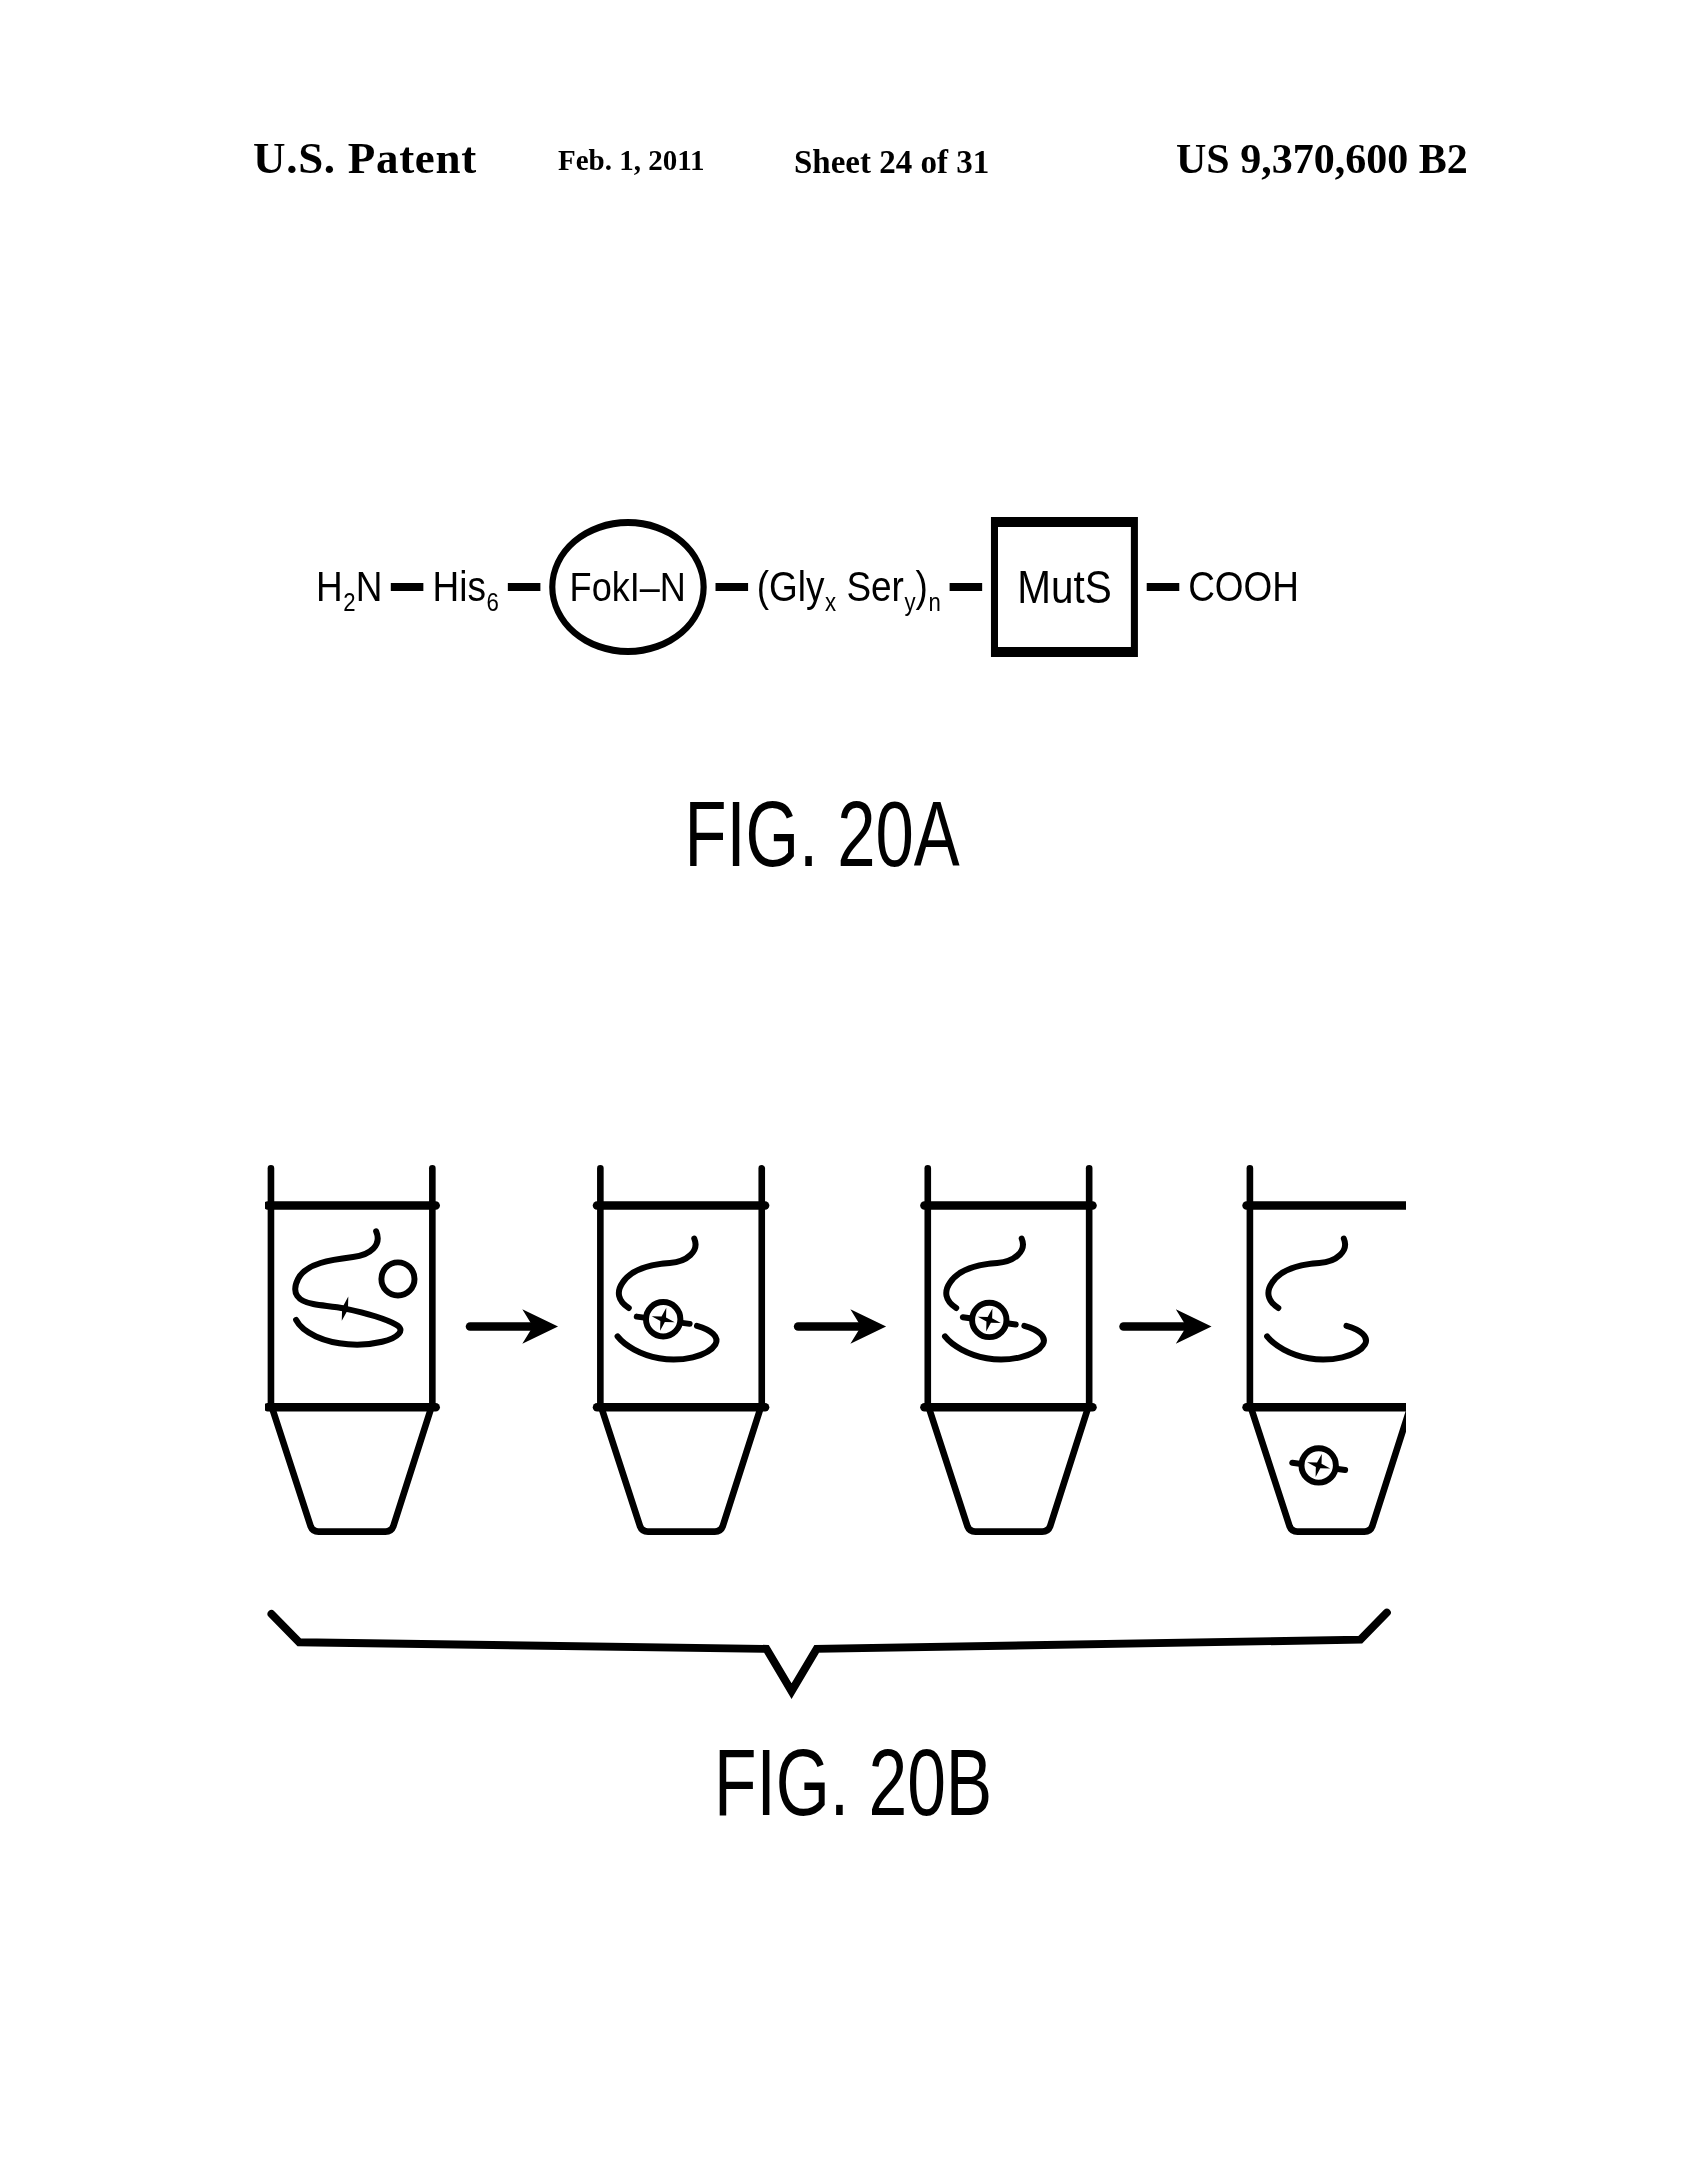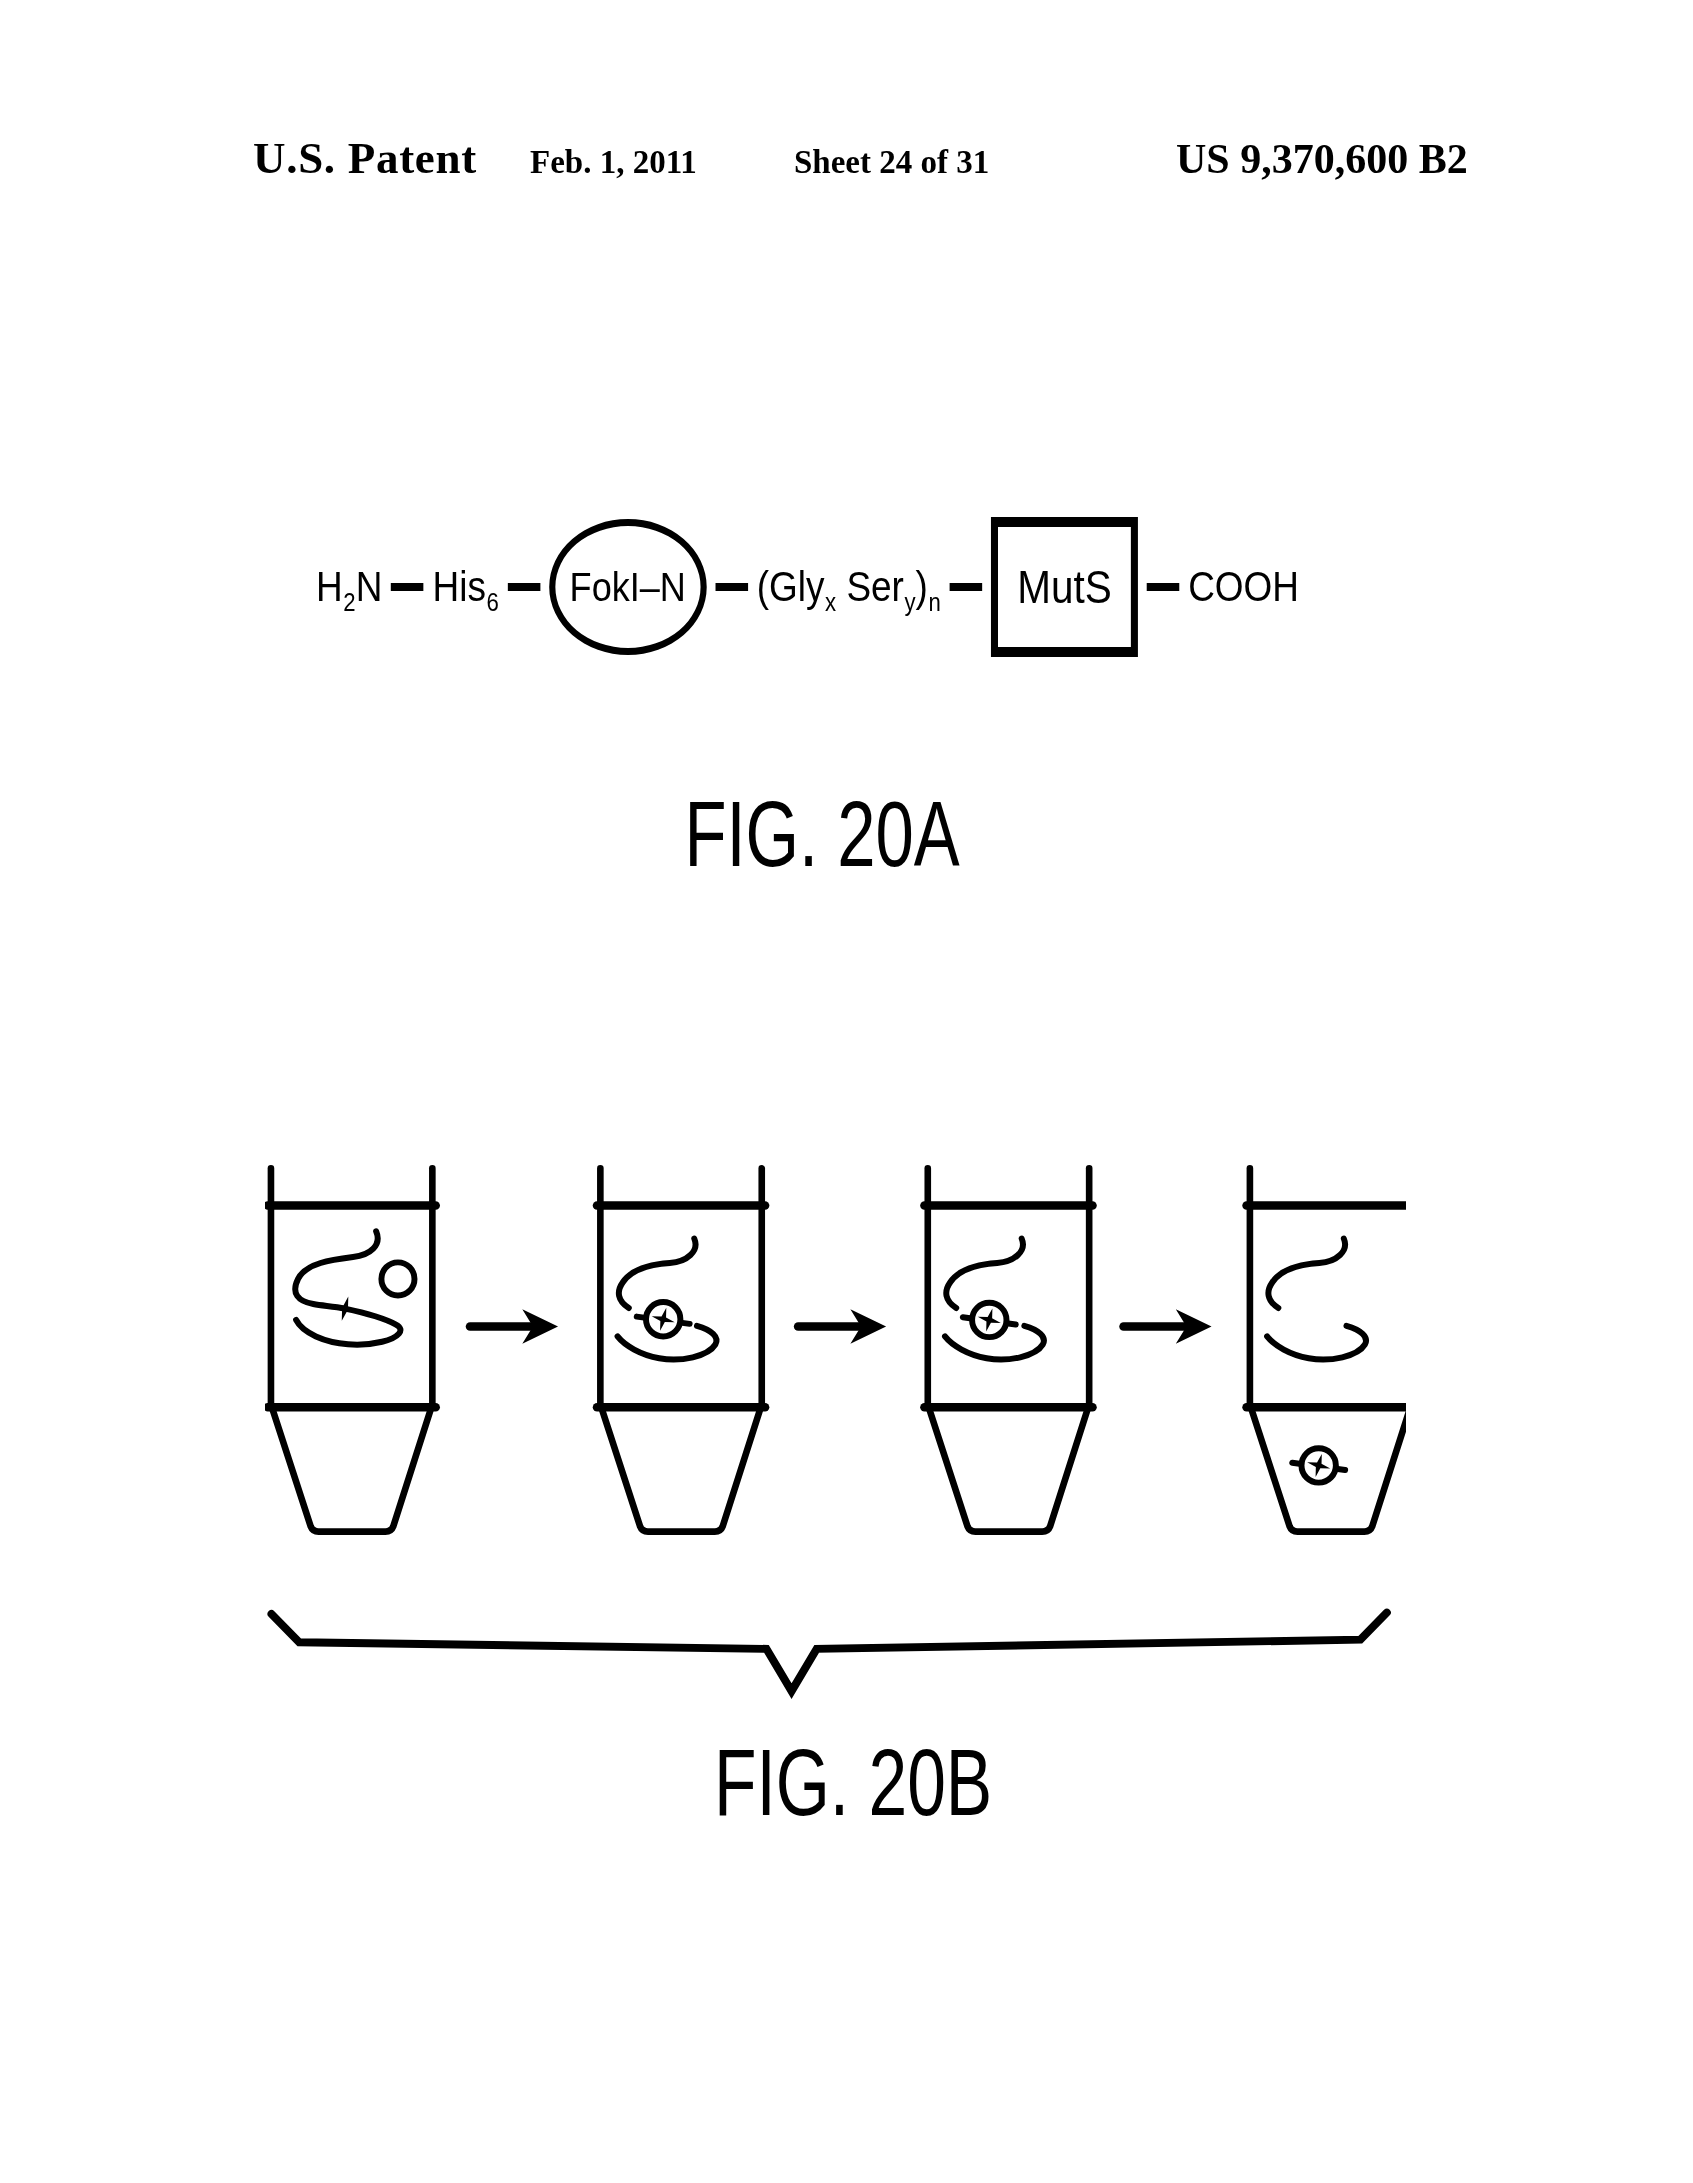--- a/index.html
+++ b/index.html
@@ -6,21 +6,21 @@
   body{
     position:relative;
     width:1694px;height:2183px;
     font-family:"Liberation Serif", serif;
     color:#000;
     overflow:hidden;
   }
   
   .hdr{position:absolute;white-space:nowrap;font-weight:bold;}
   .hdr-title{left:217px;top:132px;font-size:45px;letter-spacing:0.7px;margin-left:36px;}
-  .hdr-date{left:530px;top:144px;font-size:33px;}
+  .hdr-date{left:558px;top:144px;font-size:29px;}
   .hdr-sheet{left:794px;top:144px;font-size:33px;}
   .hdr-patnum{left:1176px;top:135px;font-size:42px;}
 
   
   .construct{
     position:absolute;left:316px;top:517px;height:140px;
     display:flex;align-items:center;
     transform:scaleX(0.88);transform-origin:left center;
     font-family:"Liberation Sans", sans-serif;
     font-size:42px;white-space:nowrap;

